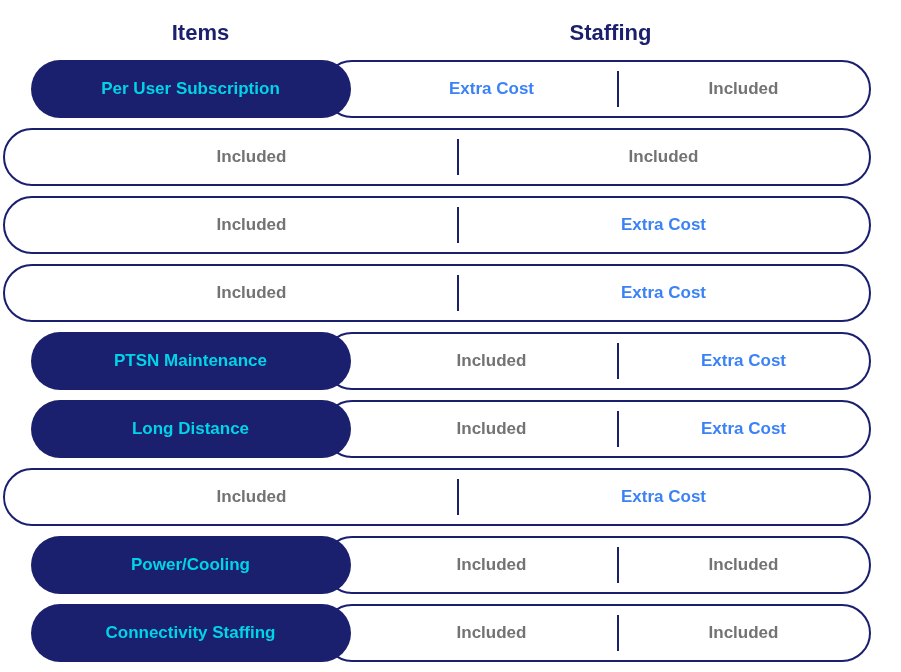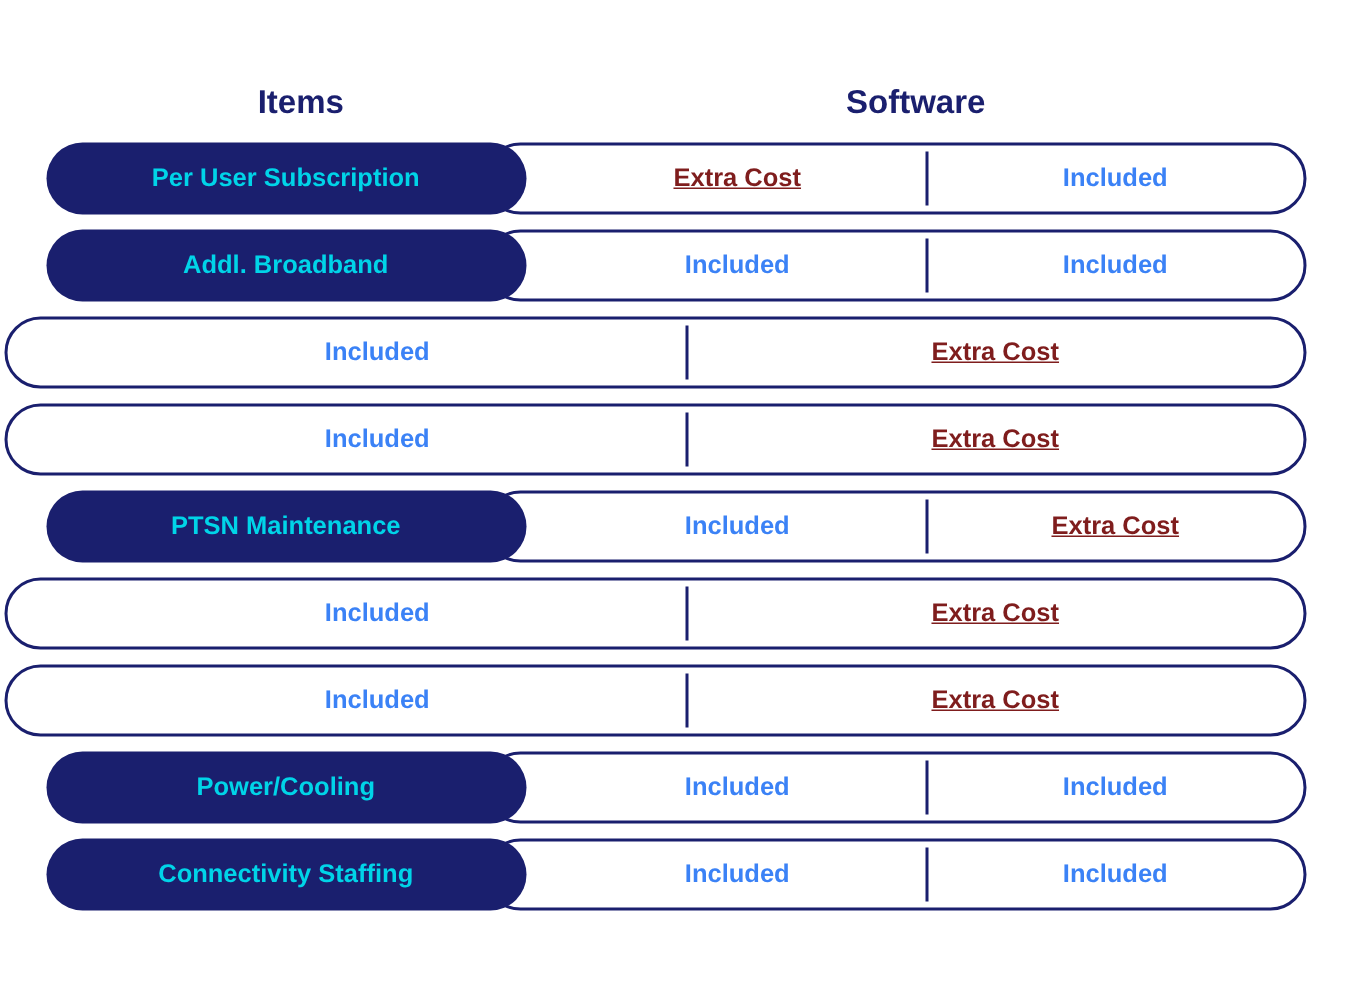--- a/index.html
+++ b/index.html
@@ -36,21 +36,21 @@
     }
     .header-text {
       font-size: 22px;
       font-weight: 900;
       color: #1a1f6e;
     }
     .row {
       display: flex;
       align-items: center;
       margin-bottom: 10px;
-      height: 48px;
+      height: 58px;
     }
     .row-label {
       width: 320px;
       background: #1a1f6e;
       border-radius: 30px;
       height: 100%;
       display: flex;
       align-items: center;
       justify-content: center;
       padding: 0 20px;
@@ -75,60 +75,56 @@
       padding-left: 42px;
       position: relative;
     }
     .cell {
       flex: 1;
       text-align: center;
       font-size: 17px;
       font-weight: 800;
     }
     .cell.included {
-      color: #3b82f6;
+      color: #737373;
     }
     .cell.extra-cost {
-      color: #7f1d1d;
-      text-decoration: underline;
+      color: #3b82f6;
     }
     .divider {
       width: 2px;
       height: 36px;
       background: #1a1f6e;
     }
   </style>
 </head>
 <body>
 
 <div class="table-container">
   <div class="header-row">
     <div class="header-items">
       <span class="header-text">Items</span>
     </div>
     <div class="header-premise">
-      <span class="header-text">Software</span>
+      <span class="header-text">Staffing</span>
     </div>
   </div>
 
   <div id="rows-container">
       <div class="row">
       <div class="row-label">
         <span>Per User Subscription</span>
       </div>
       <div class="row-values">
         <div class="cell extra-cost">Extra Cost</div>
         <div class="divider"></div>
         <div class="cell included">Included</div>
       </div>
     </div>
       <div class="row">
-      <div class="row-label">
-        <span>Addl. Broadband</span>
-      </div>
       <div class="row-values">
         <div class="cell included">Included</div>
         <div class="divider"></div>
         <div class="cell included">Included</div>
       </div>
     </div>
       <div class="row">
       <div class="row-values">
         <div class="cell included">Included</div>
         <div class="divider"></div>
@@ -146,20 +142,23 @@
       <div class="row-label">
         <span>PTSN Maintenance</span>
       </div>
       <div class="row-values">
         <div class="cell included">Included</div>
         <div class="divider"></div>
         <div class="cell extra-cost">Extra Cost</div>
       </div>
     </div>
       <div class="row">
+      <div class="row-label">
+        <span>Long Distance</span>
+      </div>
       <div class="row-values">
         <div class="cell included">Included</div>
         <div class="divider"></div>
         <div class="cell extra-cost">Extra Cost</div>
       </div>
     </div>
       <div class="row">
       <div class="row-values">
         <div class="cell included">Included</div>
         <div class="divider"></div>

